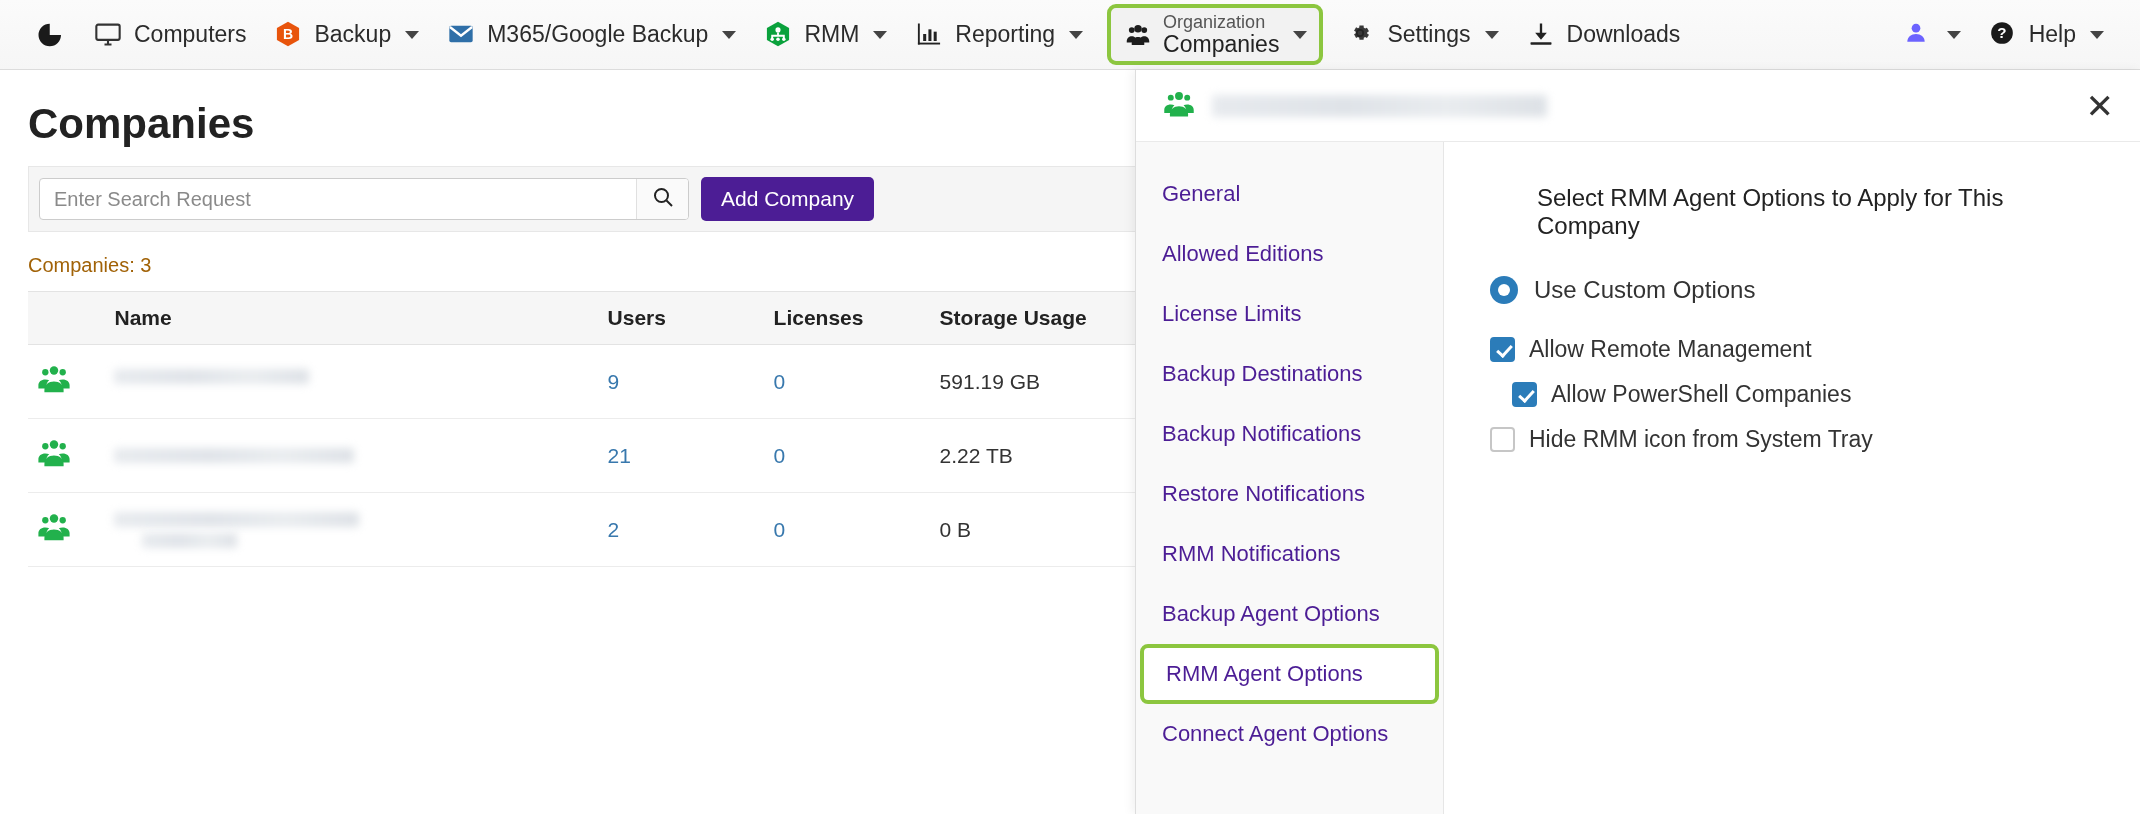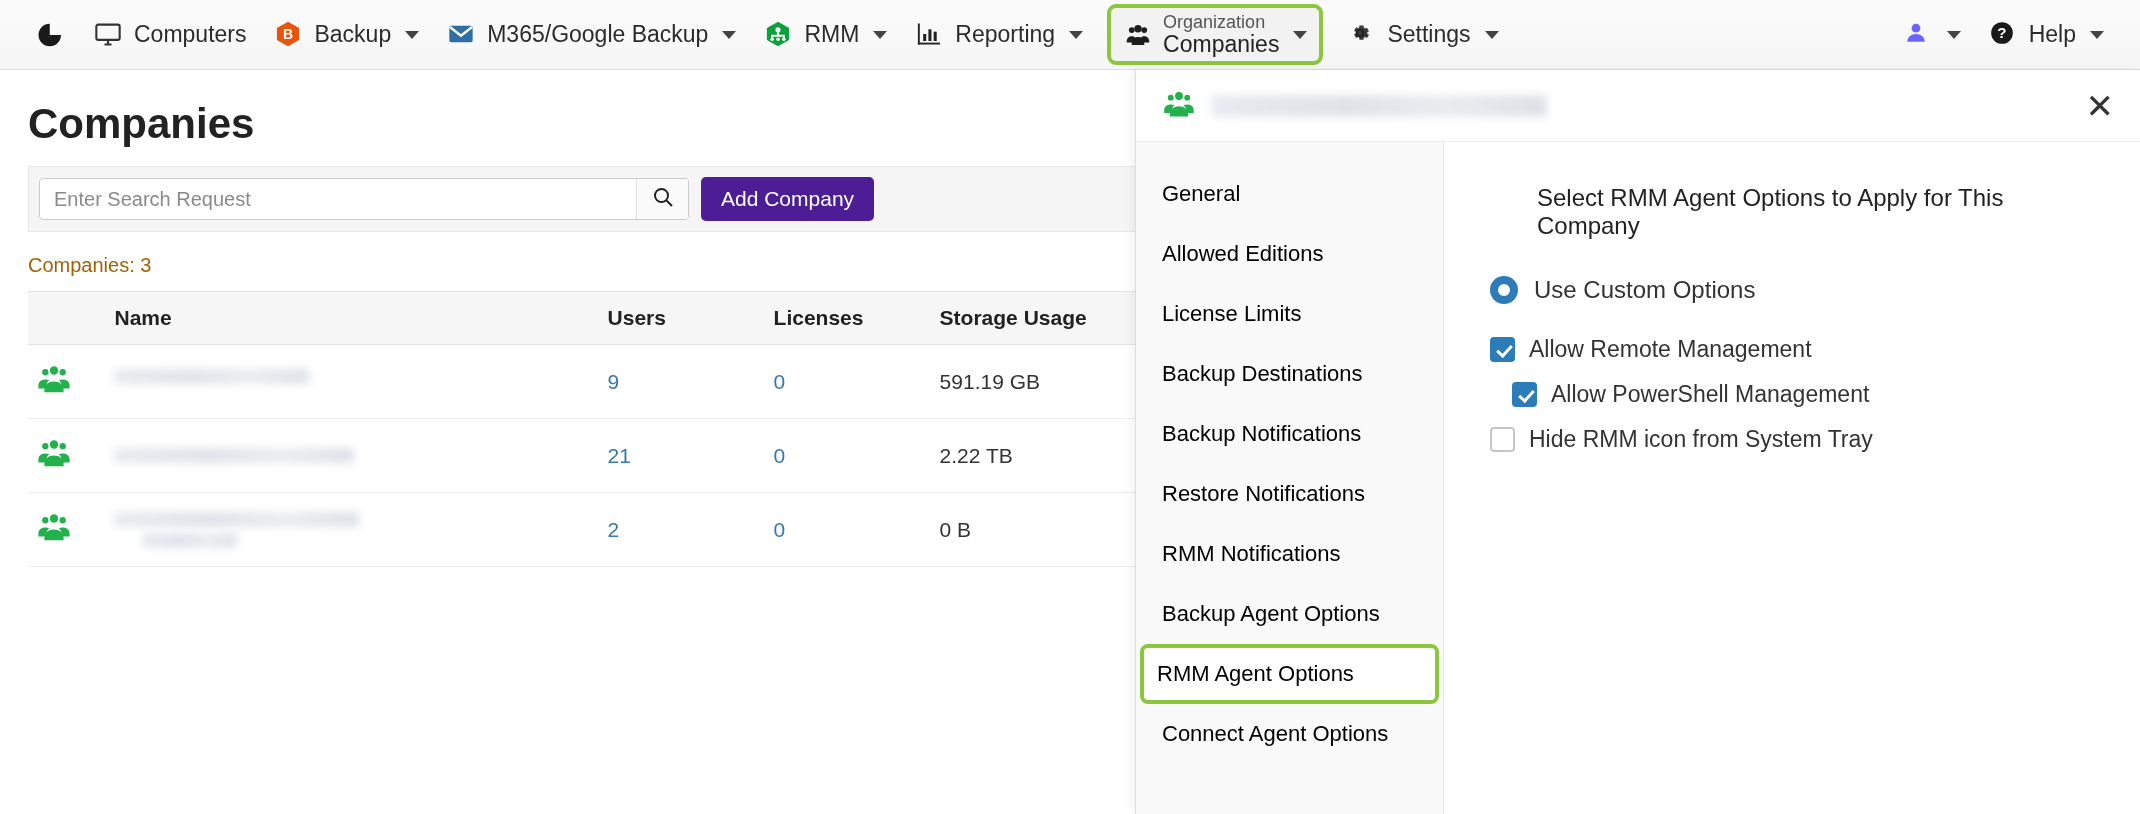--- a/index.html
+++ b/index.html
@@ -192,31 +192,31 @@
   .panel-body { flex: 1; display: flex; min-height: 0; }
   .panel-menu {
     width: 308px;
     background: #f9f9f9;
     border-right: 1px solid #e6e6e6;
     padding-top: 22px;
     overflow: hidden;
   }
   .menu-item {
     font-size: 22px;
-    color: #000000;
+    color: #4c1d95;
     padding: 17px 26px;
     cursor: pointer;
     white-space: nowrap;
   }
   .menu-item.active {
     background: #ffffff;
     border: 4px solid #8cc63f;
     border-radius: 8px;
     margin: 0 4px;
-    padding: 13px 13px;
+    padding: 13px 22px;
     font-weight: normal;
   }
   .panel-content { flex: 1; padding: 42px 46px; }
   .content-title {
     font-size: 24px;
     color: #222;
     margin-bottom: 36px;
     margin-left: 47px;
   }
   .radio-row { display: flex; align-items: center; gap: 18px; margin-bottom: 32px; }
@@ -365,20 +365,29 @@
     <span class="brand-icon">
       <svg width="26" height="26" viewBox="0 0 24 24" fill="#222">
           <path d="M12 8.2a3.8 3.8 0 1 0 0 7.6 3.8 3.8 0 0 0 0-7.6zm0 5.9a2.1 2.1 0 1 1 0-4.2 2.1 2.1 0 0 1 0 4.2z"></path>
           <path d="M20.3 13.6l-1.6-.9a6.9 6.9 0 0 0 0-1.4l1.6-.9-1.9-3.3-1.7.8a7 7 0 0 0-1.2-.7L15.3 5h-3.8l-.2 1.9-1.2.7-1.7-.8L6.5 10l1.6.9a6.9 6.9 0 0 0 0 1.4l-1.6.9 1.9 3.3 1.7-.8 1.2.7.2 1.9h3.8l.2-1.9 1.2-.7 1.7.8z" opacity="0.9"></path>
         </svg>
     </span>
     <span>Settings</span>
     <span class="caret"></span>
   </div>
 
+  <div class="nav-item">
+    <span class="brand-icon">
+      <svg width="28" height="28" viewBox="0 0 24 24" fill="#222">
+          <path d="M11 3h2v8h4l-5 6-5-6h4z"></path>
+          <rect x="3" y="19" width="18" height="2.2" rx="0.6"></rect>
+        </svg>
+    </span>
+    <span>Downloads</span>
+  </div>
 
   <div class="nav-spacer"></div>
 
   <div class="nav-item">
     <span class="brand-icon">
       <svg width="26" height="26" viewBox="0 0 24 24" fill="#6c63ff">
           <circle cx="12" cy="7.5" r="4"></circle>
           <path d="M4 20c0-4.2 3.6-7 8-7s8 2.8 8 7z"></path>
         </svg>
     </span>
@@ -532,21 +541,21 @@
         </div>
       </div>
 
       <div class="check-row">
         <span class="cb checked"></span>
         <span class="check-label">Allow Remote Management</span>
       </div>
 
       <div class="check-row indent">
         <span class="cb checked"></span>
-        <span class="check-label">Allow PowerShell Management</span>
+        <span class="check-label">Allow PowerShell Companies</span>
       </div>
 
       <div class="check-row">
         <span class="cb"></span>
         <span class="check-label">Hide RMM icon from System Tray</span>
       </div>
     </div>
   </div>
 </div>
 

